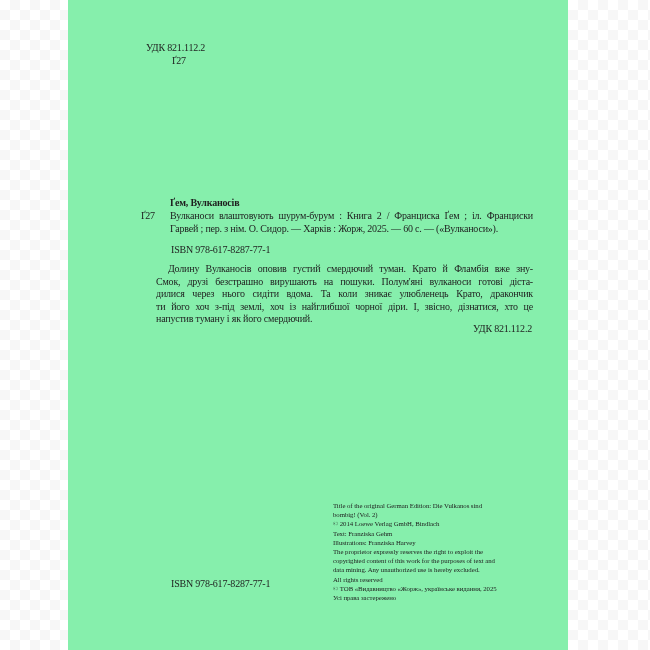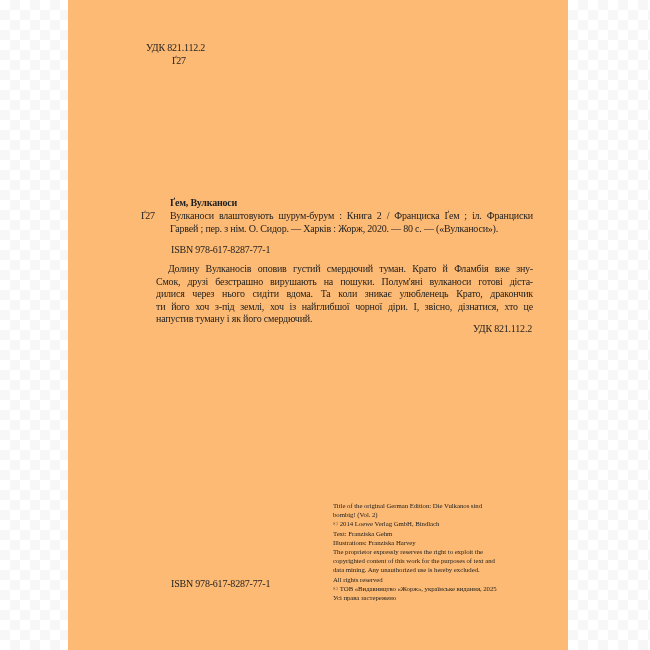--- a/index.html
+++ b/index.html
@@ -1,20 +1,20 @@
 <!DOCTYPE html>
 <html><head>
 <meta charset="utf-8">
 <style>
   html, body { margin: 0; padding: 0; background: #ffffff; }
   .canvas {
     position: relative;
     width: 650px;
     height: 650px;
-    background: #fdba74;
+    background: #86efac;
     font-family: "Liberation Serif", "DejaVu Serif", serif;
     color: #1e1e1e;
     overflow: hidden;
   }
   
   .checker {
     position: absolute; top: 0; bottom: 0;
     background-image: conic-gradient(#f7f7f7 25%, #ffffff 25% 50%, #f7f7f7 50% 75%, #ffffff 75%);
     background-size: 20px 20px;
   }
@@ -54,25 +54,25 @@
 <body>
 
 <div class="canvas">
 
   <div class="checker left"></div>
   <div class="checker right"></div>
 
   <div class="abs t-main" style="left:146px; top:42px;">УДК 821.112.2</div>
   <div class="abs t-main" style="left:172px; top:55px;">Ґ27</div>
 
-  <div class="abs t-main t-bold" style="left:170px; top:197px;">Ґем, Вулканоси</div>
+  <div class="abs t-main t-bold" style="left:170px; top:197px;">Ґем, Вулканосів</div>
   <div class="abs t-main" style="left:141px; top:210px;">Ґ27</div>
   <div class="abs t-main cit-lines" style="left:170px; top:210px;">
     <div class="just-line">Вулканоси влаштовують шурум-бурум : Книга 2 / Франциска Ґем ; іл. Франциски</div>
-    <div>Гарвей ; пер. з нім. О. Сидор. — Харків : Жорж, 2020. — 80 с. — («Вулканоси»).</div>
+    <div>Гарвей ; пер. з нім. О. Сидор. — Харків : Жорж, 2025. — 60 с. — («Вулканоси»).</div>
   </div>
 
   <div class="abs t-main" style="left:171px; top:244px;">ISBN 978-617-8287-77-1</div>
 
   <div class="abs t-main ann-lines" style="left:156px; top:263px;">
     <div class="just-line ann-indent">Долину Вулканосів оповив густий смердючий туман. Крато й Фламбія вже зну-</div>
     <div class="just-line">Смок, друзі безстрашно вирушають на пошуки. Полум'яні вулканоси готові діста-</div>
     <div class="just-line">дилися через нього сидіти вдома. Та коли зникає улюбленець Крато, дракончик</div>
     <div class="just-line">ти його хоч з-під землі, хоч із найглибшої чорної діри. І, звісно, дізнатися, хто це</div>
     <div>напустив туману і як його смердючий.</div>

